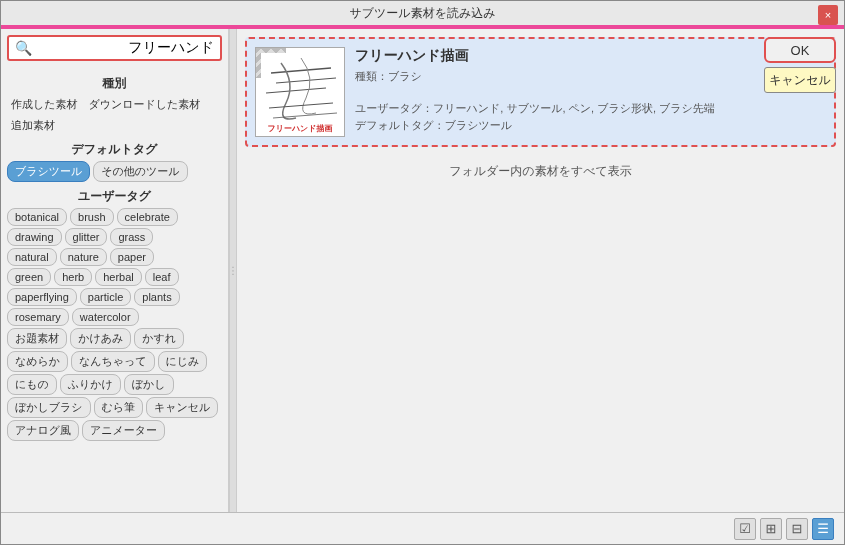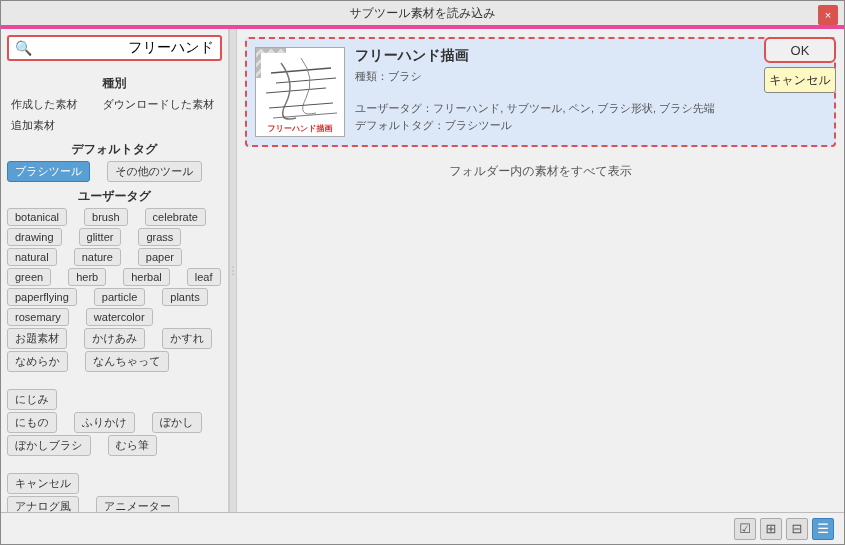--- a/index.html
+++ b/index.html
@@ -98,27 +98,27 @@
     .section-label {
       font-size: 12px;
       color: #333;
       margin: 6px 0 3px 0;
       font-weight: bold;
       text-align: center;
     }
     .tag-row {
       display: flex;
       flex-wrap: wrap;
-      gap: 17px;
+      gap: 3px;
       margin-bottom: 2px;
     }
     .tag-btn {
       background: #e8e8e8;
       border: 1px solid #bbb;
-      border-radius: 3px;
+      border-radius: 8px;
       padding: 2px 7px;
       font-size: 11px;
       cursor: pointer;
       color: #333;
       font-family: inherit;
     }
     .tag-btn.active {
       background: #5a9fd4;
       color: white;
       border-color: #3a7fbf;

